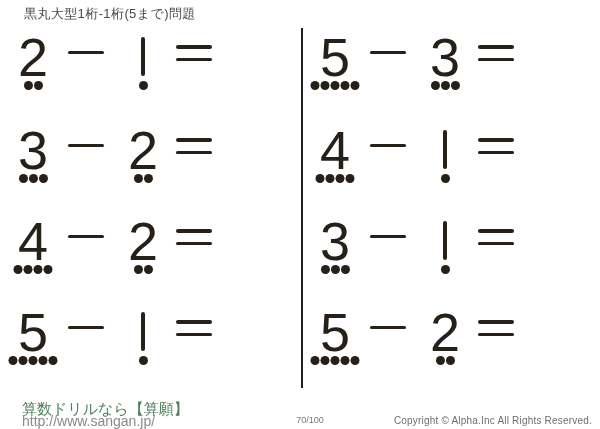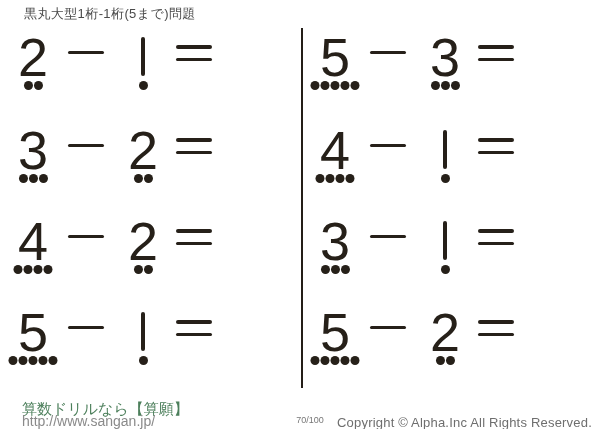--- a/index.html
+++ b/index.html
@@ -62,21 +62,21 @@
   .equals::before, .equals::after {
     content: ""; display: block;
     width: 36px; height: 3.5px; background: #262019; border-radius: 2px;
   }
   .equals::before { margin-bottom: 9px; }
 
   
   .f-site { position: absolute; left: 22px; top: 400px; font-size: 15px; color: #4c7f5b; }
   .f-url  { position: absolute; left: 22px; top: 413px; font-size: 14px;  color: #8a8a8a; }
   .f-page { position: absolute; left: 0; top: 415px; width: 620px; text-align: center; font-size: 9px; color: #777777; }
-  .f-copy { position: absolute; right: 8px; top: 415px; font-size: 13px; color: #6e6e6e; letter-spacing: 0.2px; }
+  .f-copy { position: absolute; right: 8px; top: 415px; font-size: 10px; color: #6e6e6e; letter-spacing: 0.2px; }
 </style>
 </head>
 <body>
 
 <div class="title">黒丸大型1桁-1桁(5まで)問題</div>
 
 <div class="divider"></div>
 
 <div class="column left">
     <div class="problem r0">

